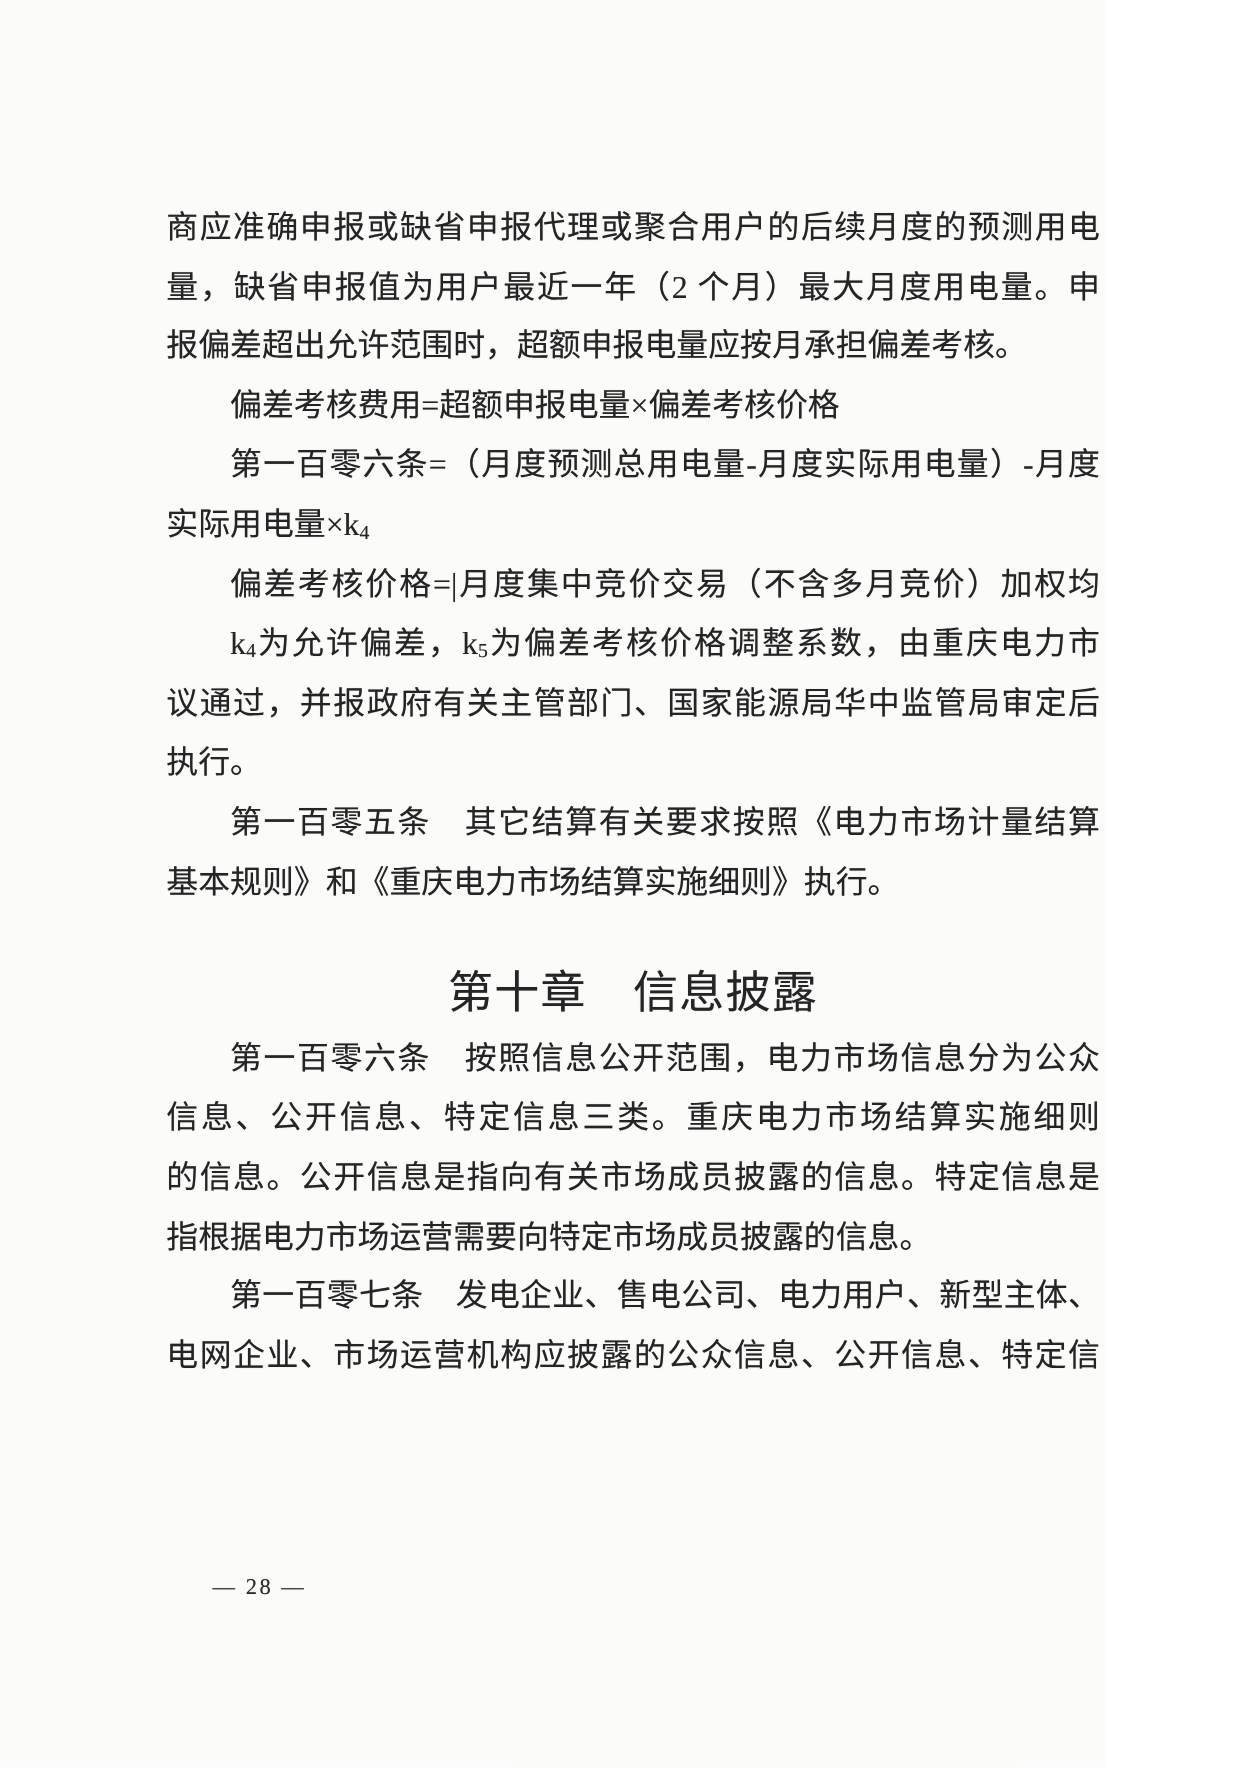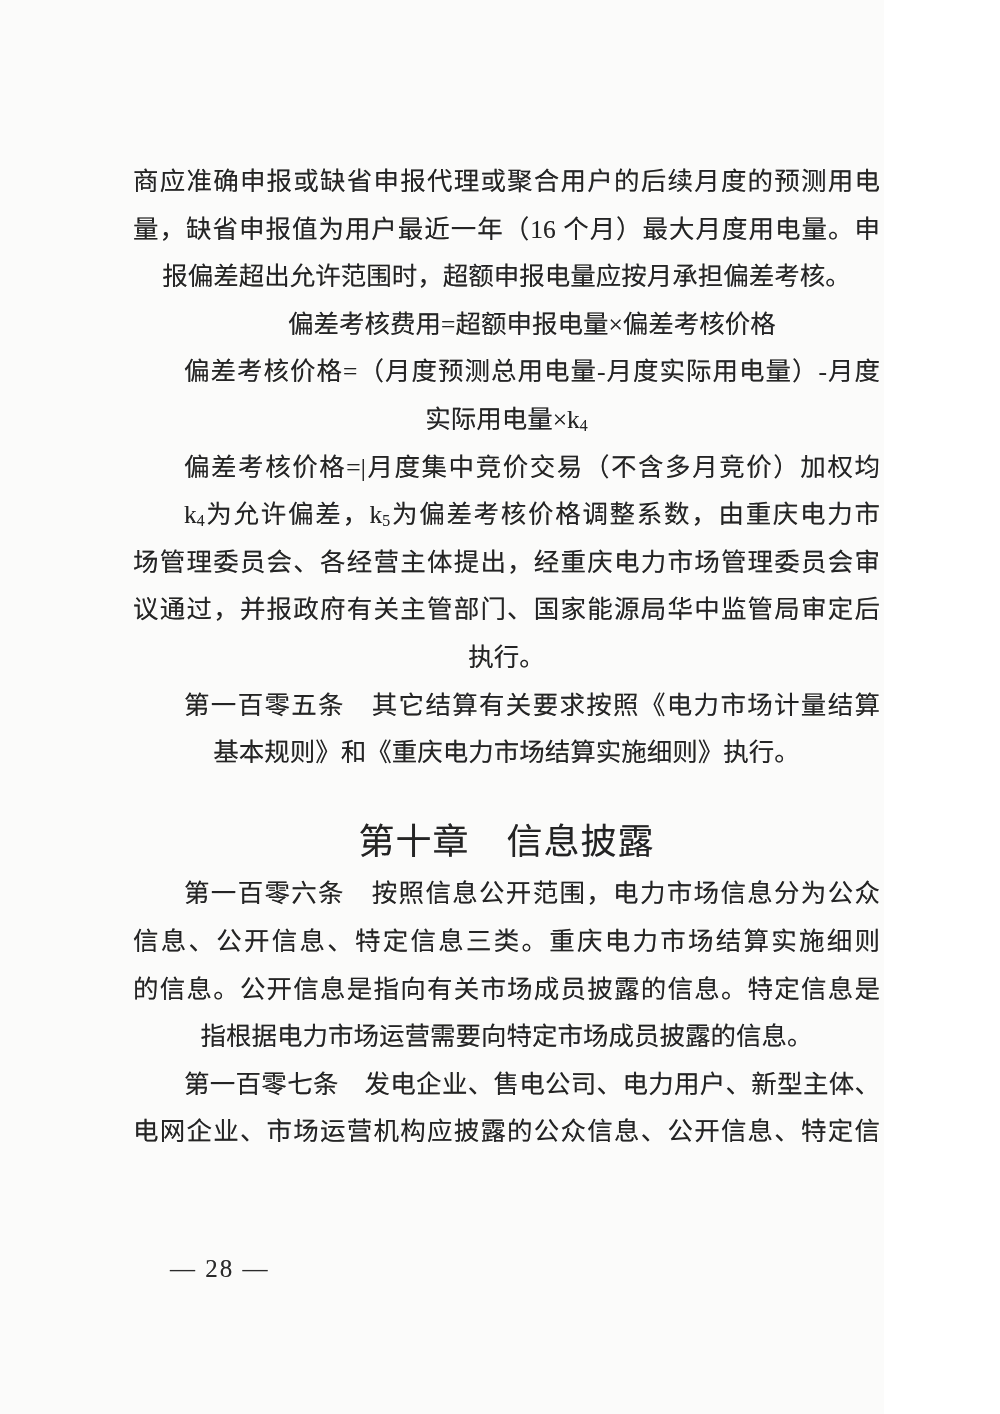--- a/index.html
+++ b/index.html
@@ -18,21 +18,21 @@
   .text-block {
     position: absolute;
     left: 133px;
     top: 158px;
     width: 747px;
     font-size: 25.5px;
     line-height: 47.6px;
     text-shadow: 0 0 0.6px rgba(40,40,40,0.45);
   }
 
-  .line { text-align: center; }
+  .line { text-align: left; }
   .line.indent { padding-left: 51px; }
   .line.fill {
     text-align: justify;
     text-align-last: justify;
     text-justify: inter-ideograph;
   }
   .line.heading {
     text-align: center;
     text-align-last: center;
     font-size: 36px;
@@ -47,41 +47,40 @@
   sub {
     font-size: 0.62em;
     line-height: 0;
     vertical-align: -0.18em;
   }
 
   .footer {
     position: absolute;
     left: 170px;
     top: 1254px;
-    font-size: 25px;
+    font-size: 18px;
     line-height: 30px;
     color: #2b2b2b;
     letter-spacing: 2px;
     text-shadow: 0 0 0.6px rgba(40,40,40,0.4);
   }
 </style>
 </head>
 <body>
 
 <div class="page">
   <main class="text-block">
       <div class="line fill"><span>商应准确申报或缺省申报代理或聚合用户的后续月度的预测用电</span></div>
-      <div class="line fill"><span>量，缺省申报值为用户最近一年（16 个月）最大月度用电量。申</span></div>
+      <div class="line fill"><span>量，缺省申报值为用户最近一年（2 个月）最大月度用电量。申</span></div>
       <div class="line"><span>报偏差超出允许范围时，超额申报电量应按月承担偏差考核。</span></div>
       <div class="line indent"><span>偏差考核费用=超额申报电量×偏差考核价格</span></div>
-      <div class="line indent fill"><span>偏差考核价格=（月度预测总用电量-月度实际用电量）-月度</span></div>
+      <div class="line indent fill"><span>第一百零六条=（月度预测总用电量-月度实际用电量）-月度</span></div>
       <div class="line"><span>实际用电量×k</span><sub>4</sub></div>
       <div class="line indent fill"><span>偏差考核价格=|月度集中竞价交易（不含多月竞价）加权均</span></div>
       <div class="line indent fill"><span>k</span><sub>4</sub><span>为允许偏差，k</span><sub>5</sub><span>为偏差考核价格调整系数，由重庆电力市</span></div>
-      <div class="line fill"><span>场管理委员会、各经营主体提出，经重庆电力市场管理委员会审</span></div>
       <div class="line fill"><span>议通过，并报政府有关主管部门、国家能源局华中监管局审定后</span></div>
       <div class="line"><span>执行。</span></div>
       <div class="line indent fill"><span class="b">第一百零五条</span><span>　其它结算有关要求按照《电力市场计量结算</span></div>
       <div class="line"><span>基本规则》和《重庆电力市场结算实施细则》执行。</span></div>
       <div class="line heading"><span class="b">第十章　信息披露</span></div>
       <div class="line indent fill"><span class="b">第一百零六条</span><span>　按照信息公开范围，电力市场信息分为公众</span></div>
       <div class="line fill"><span>信息、公开信息、特定信息三类。重庆电力市场结算实施细则</span></div>
       <div class="line fill"><span>的信息。公开信息是指向有关市场成员披露的信息。特定信息是</span></div>
       <div class="line"><span>指根据电力市场运营需要向特定市场成员披露的信息。</span></div>
       <div class="line indent fill"><span class="b">第一百零七条</span><span>　发电企业、售电公司、电力用户、新型主体、</span></div>

